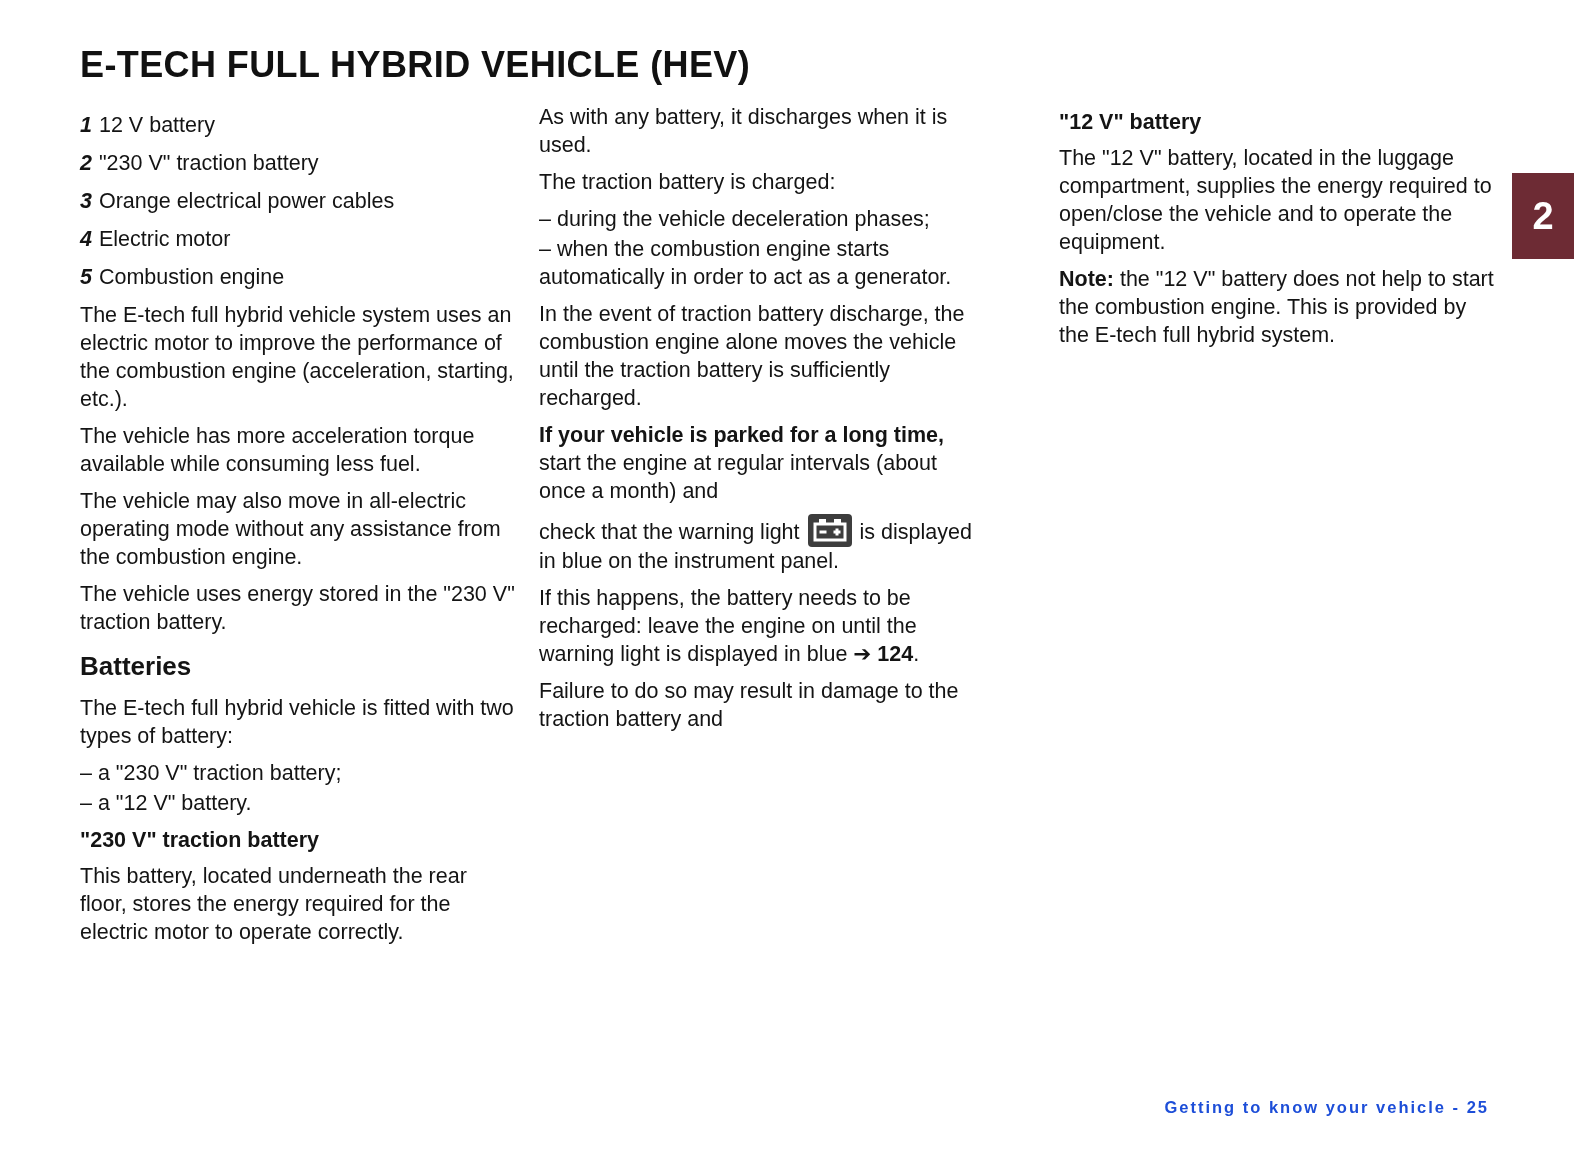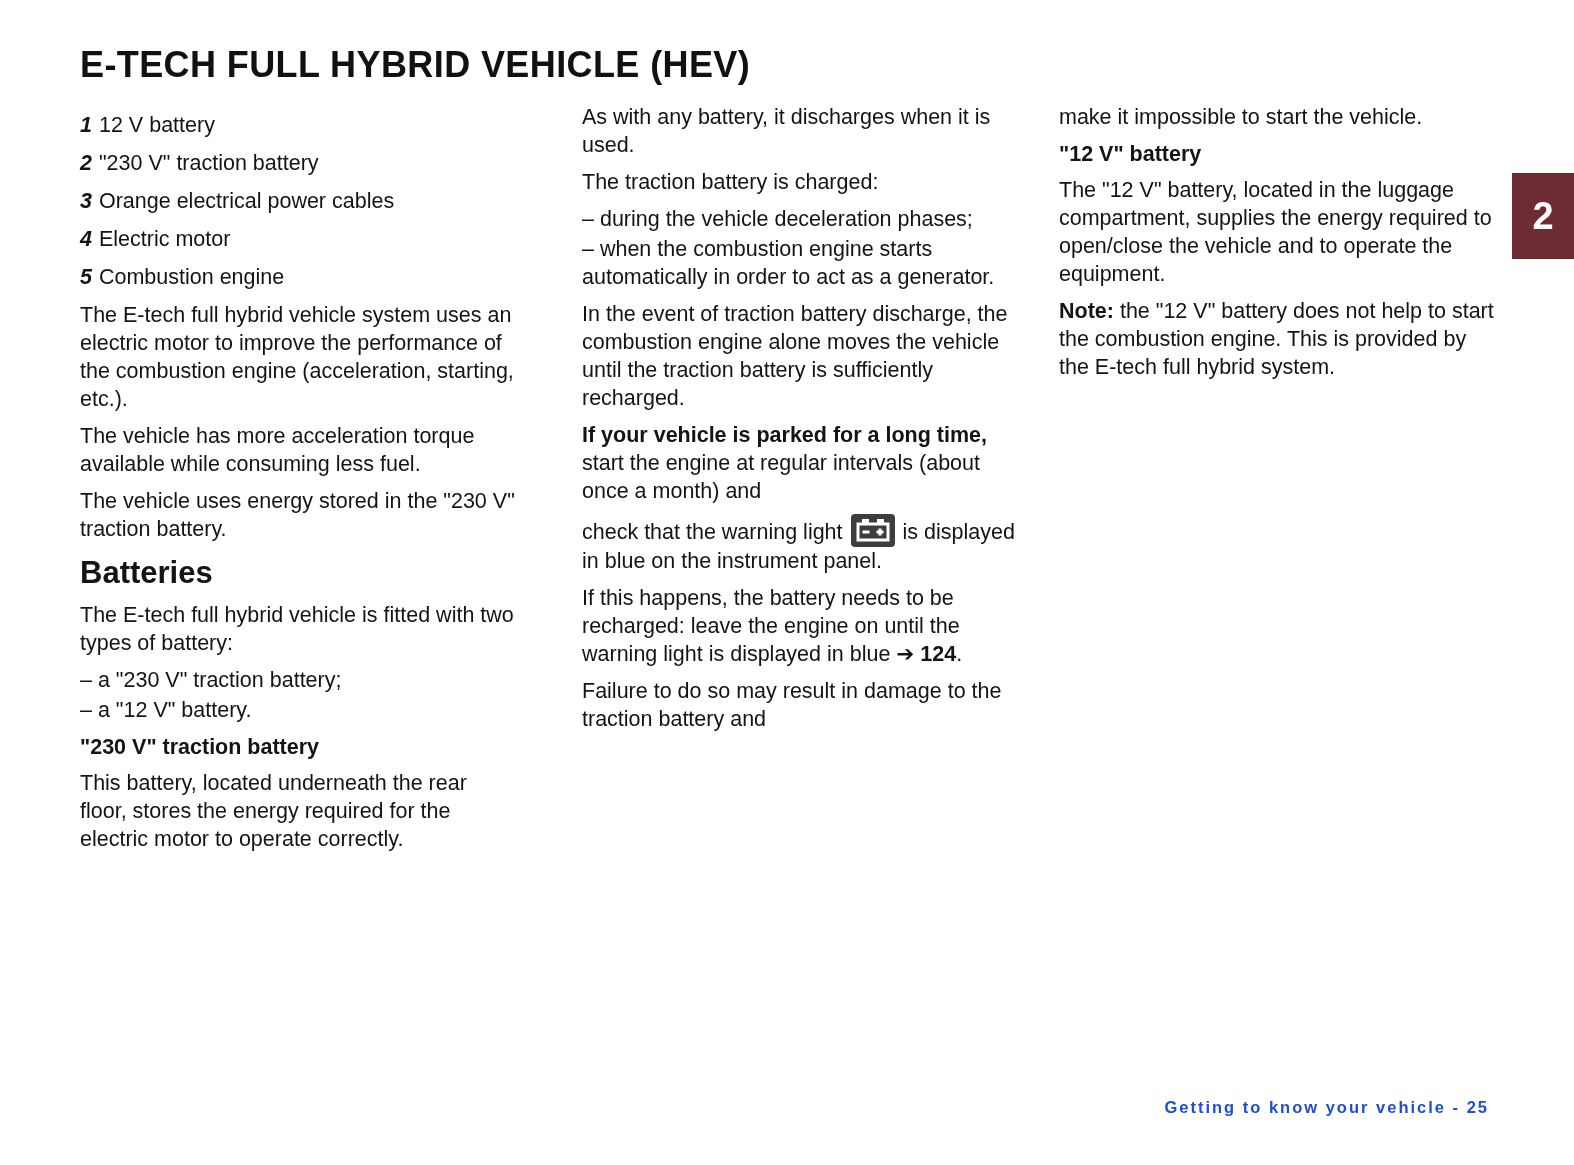--- a/index.html
+++ b/index.html
@@ -11,32 +11,32 @@
   }
   .page { position: relative; width: 1574px; height: 1165px; overflow: hidden; background: #fff; }
 
   .title {
     position: absolute; left: 80px; top: 44px;
     font-size: 36px; font-weight: 700; letter-spacing: 0.4px; color: #111;
   }
 
   .col { position: absolute; top: 103px; width: 438px; font-size: 21.5px; line-height: 28px; }
   .col1 { left: 80px; }
-  .col2 { left: 582px; }
+  .col2 { left: 539px; }
   .col3 { left: 1059px; }
 
   .para { margin: 0 0 9px; }
   .bullet { margin: 0 0 2px; }
   .bullet-last { margin: 0 0 9px; }
 
   .legend { margin: 3px 0 6px; }
   .legend-item { margin: 8px 0 10px; }
   .legend-num { font-weight: 700; font-style: italic; margin-right: 7px; }
 
-  .h2 { font-size: 31px; font-weight: 700; margin: 16px 0 14px; }
+  .h2 { font-size: 26px; font-weight: 700; margin: 16px 0 14px; }
   .h3 { font-size: 21.5px; font-weight: 700; margin: 5px 0 8px; }
 
   strong, .bold { font-weight: 700; }
 
   .battery-icon {
     display: inline-block;
     vertical-align: -8px;
     margin: 0 8px 0 8px;
     line-height: 0;
   }
@@ -77,20 +77,21 @@
       <p class="legend-item">
         <span class="legend-num">4</span><span>Electric motor</span>
       </p>
       <p class="legend-item">
         <span class="legend-num">5</span><span>Combustion engine</span>
       </p>
     </div>
 
     <p class="para">The E-tech full hybrid vehicle system uses an electric motor to improve the performance of the combustion engine (acceleration, starting, etc.).</p>
     <p class="para">The vehicle has more acceleration torque available while consuming less fuel.</p>
+    <p class="para">The vehicle may also move in all-electric operating mode without any assistance from the combustion engine.</p>
     <p class="para">The vehicle uses energy stored in the "230 V" traction battery.</p>
 
     <h2 class="h2">Batteries</h2>
 
     <p class="para">The E-tech full hybrid vehicle is fitted with two types of battery:</p>
     <p class="para bullet">–  a "230 V" traction battery;</p>
     <p class="para bullet-last">–  a "12 V" battery.</p>
 
     <h3 class="h3">"230 V" traction battery</h3>
     <p class="para">This battery, located underneath the rear floor, stores the energy required for the electric motor to operate correctly.</p>
@@ -120,21 +121,20 @@
     </p>
 
     <p class="para">
       <span>If this happens, the battery needs to be recharged: leave the engine on until the warning light is displayed in blue </span><span class="ref">➔ 124</span><span>.</span>
     </p>
 
     <p class="para">Failure to do so may result in damage to the traction battery and</p>
   </div>
 
   <div class="col col3">
-    <p class="para">make it impossible to start the vehicle.</p>
 
     <h3 class="h3">"12 V" battery</h3>
 
     <p class="para">The "12 V" battery, located in the luggage compartment, supplies the energy required to open/close the vehicle and to operate the equipment.</p>
 
     <p class="para">
       <strong>Note:</strong><span> the "12 V" battery does not help to start the combustion engine. This is provided by the E-tech full hybrid system.</span>
     </p>
   </div>
 

